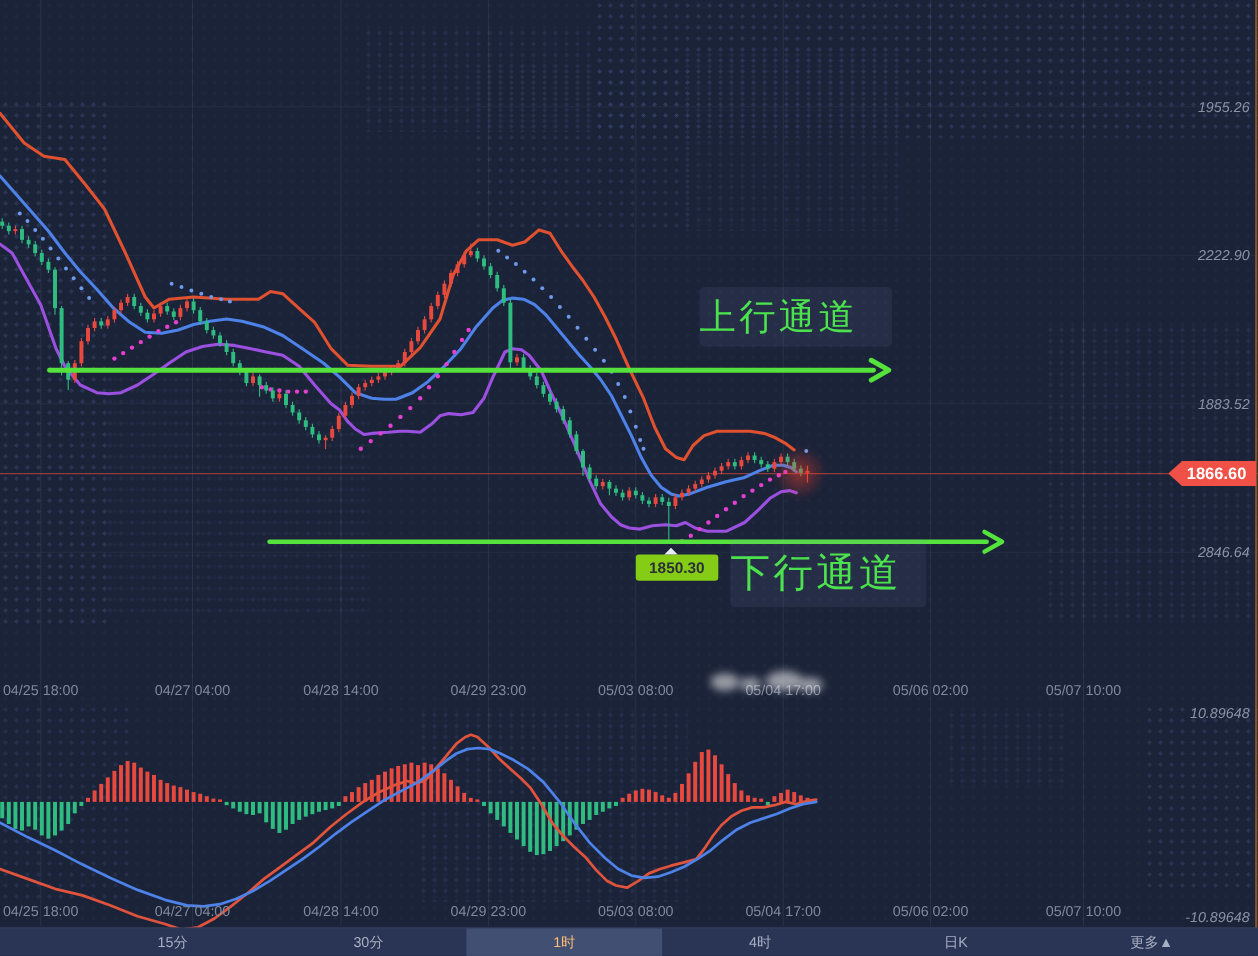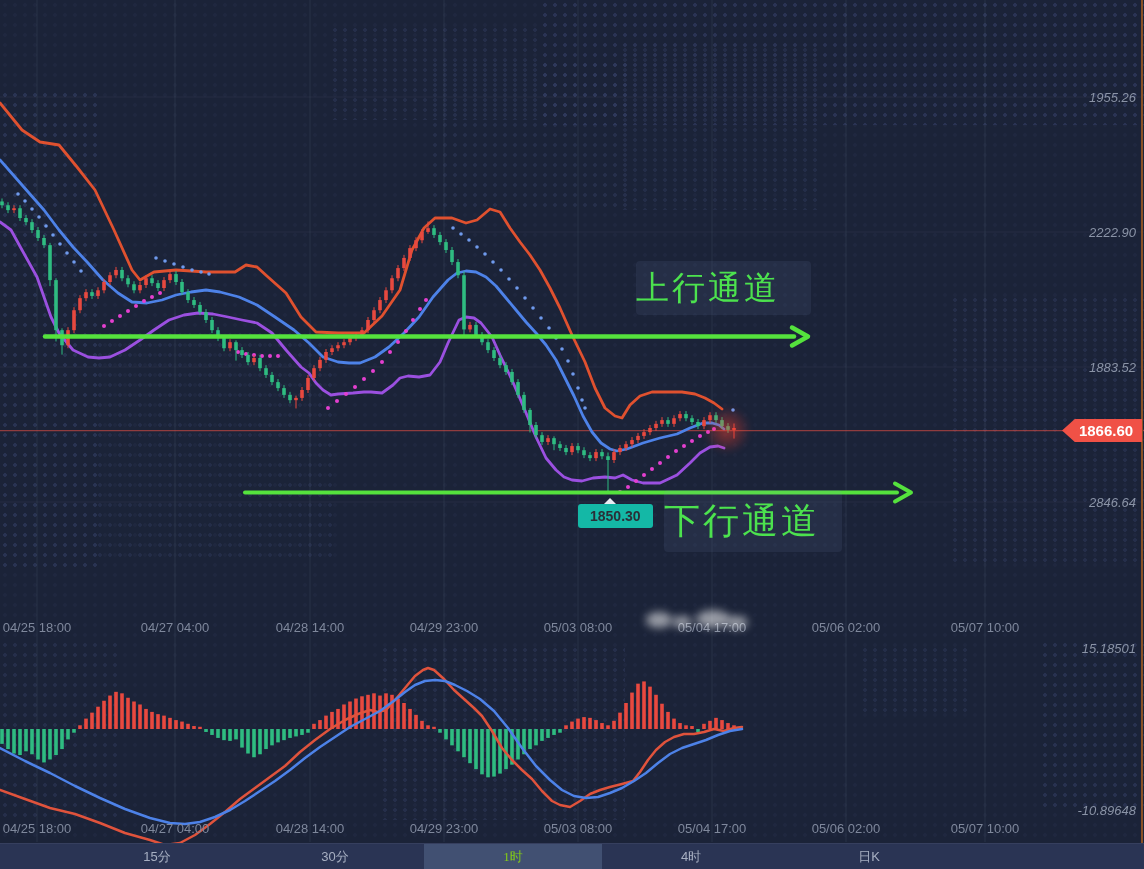--- a/index.html
+++ b/index.html
@@ -11,40 +11,40 @@
   #chart-svg{position:absolute;left:0;top:0;}
   .axis-label{position:absolute;color:#7f889c;font-size:13px;white-space:nowrap;
               transform:translateX(-50%);}
   .ylabel{position:absolute;color:#8a93a6;font-size:13px;right:8px;text-align:right;
           transform:translateY(-50%);font-style:italic;}
   .chan-box{position:absolute;text-align:left;border-radius:4px;
             background:rgba(130,150,200,0.10);color:#4ce24e;letter-spacing:3px;
             font-weight:normal;}
   #up-box{left:636px;top:261px;width:175px;height:54px;font-size:33px;line-height:54px;}
   #down-box{left:664px;top:490px;width:178px;height:62px;font-size:36px;line-height:62px;}
-  #low-tip{position:absolute;left:578px;top:504px;background:#14b8a6;color:#2a2f38;
+  #low-tip{position:absolute;left:578px;top:504px;background:#84cc16;color:#2a2f38;
            font-size:14px;font-weight:bold;padding:4px 12px;border-radius:3px;}
   #low-tip:before{content:"";position:absolute;top:-6px;left:26px;
            border-left:6px solid transparent;border-right:6px solid transparent;
            border-bottom:6px solid #e9ecf2;}
   #price-tag{position:absolute;left:1062px;top:419px;width:80px;height:23px;
            background:#f05146;color:#fff;font-size:15px;font-weight:bold;
            line-height:23px;text-align:center;padding-left:8px;box-sizing:border-box;
            clip-path:polygon(0 50%,16% 0,100% 0,100% 100%,16% 100%);}
   .blob{position:absolute;background:rgba(255,255,255,0.55);border-radius:50%;
         filter:blur(4px);pointer-events:none;}
   #red-glow{position:absolute;left:703px;top:406px;width:48px;height:48px;border-radius:50%;
         background:radial-gradient(circle,rgba(255,64,44,0.5),rgba(255,64,44,0) 70%);
         filter:blur(3px);pointer-events:none;}
   #toolbar{position:absolute;left:0;bottom:0;width:1144px;height:26px;background:#2a3454;
         border-top:1px solid rgba(255,255,255,0.06);display:flex;box-sizing:border-box;
         padding-left:68px;margin-top:28px;}
   .tab{width:178px;height:100%;text-align:center;line-height:25px;font-size:13px;
         color:#a7afc2;cursor:pointer;}
-  .tab.sel{background:#415072;color:#84cc16;font-family:Liberation Serif, serif;}
+  .tab.sel{background:#415072;color:#fdba74;}
 </style>
 </head>
 <body>
 
 <div id="app">
   <div id="dot-layers">
       <div class="dots" style="left: 0px; top: 0px; width: 1144px; height: 869px; opacity: 0.12;"></div>
       <div class="dots" style="left: 540px; top: 0px; width: 604px; height: 125px; opacity: 0.4;"></div>
       <div class="dots" style="left: 330px; top: 25px; width: 210px; height: 95px; opacity: 0.32;"></div>
       <div class="dots" style="left: 620px; top: 45px; width: 200px; height: 165px; opacity: 0.28;"></div>
@@ -551,22 +551,22 @@
       <span class="axis-label" style="left: 846px; top: 821px;">05/06 02:00</span>
       <span class="axis-label" style="left: 985px; top: 821px;">05/07 10:00</span>
     </div>
   <div id="main-y-axis">
       <span class="ylabel" style="top: 97px;">1955.26</span>
       <span class="ylabel" style="top: 232px;">2222.90</span>
       <span class="ylabel" style="top: 367px;">1883.52</span>
       <span class="ylabel" style="top: 502px;">2846.64</span>
     </div>
   <div id="macd-y-axis">
-      <span class="ylabel" style="top: 648px;">15.18501</span>
-      <span class="ylabel" style="top: 810px;">-10.89648</span>
+      <span class="ylabel" style="top: 648px;">10.89648</span>
+      <span class="ylabel" style="top: 834px;">-10.89648</span>
     </div>
 
   <div id="up-box" class="chan-box">上行通道</div>
   <div id="down-box" class="chan-box">下行通道</div>
   <div id="low-tip">1850.30</div>
   <div id="price-tag">1866.60</div>
 
   <div id="glow-layer">
     <div id="red-glow"></div>
   <div class="blob" style="left: 646px; top: 612px; width: 26px; height: 16px;"></div>
@@ -574,14 +574,15 @@
       <div class="blob" style="left: 696px; top: 610px; width: 34px; height: 18px;"></div>
       <div class="blob" style="left: 726px; top: 616px; width: 22px; height: 13px;"></div>
     </div>
 
   <div id="toolbar">
       <div class="tab">15分</div>
       <div class="tab">30分</div>
       <div class="tab sel">1时</div>
       <div class="tab">4时</div>
       <div class="tab">日K</div>
+      <div class="tab">更多▲</div>
     </div>
 </div>
 
 </body></html>

